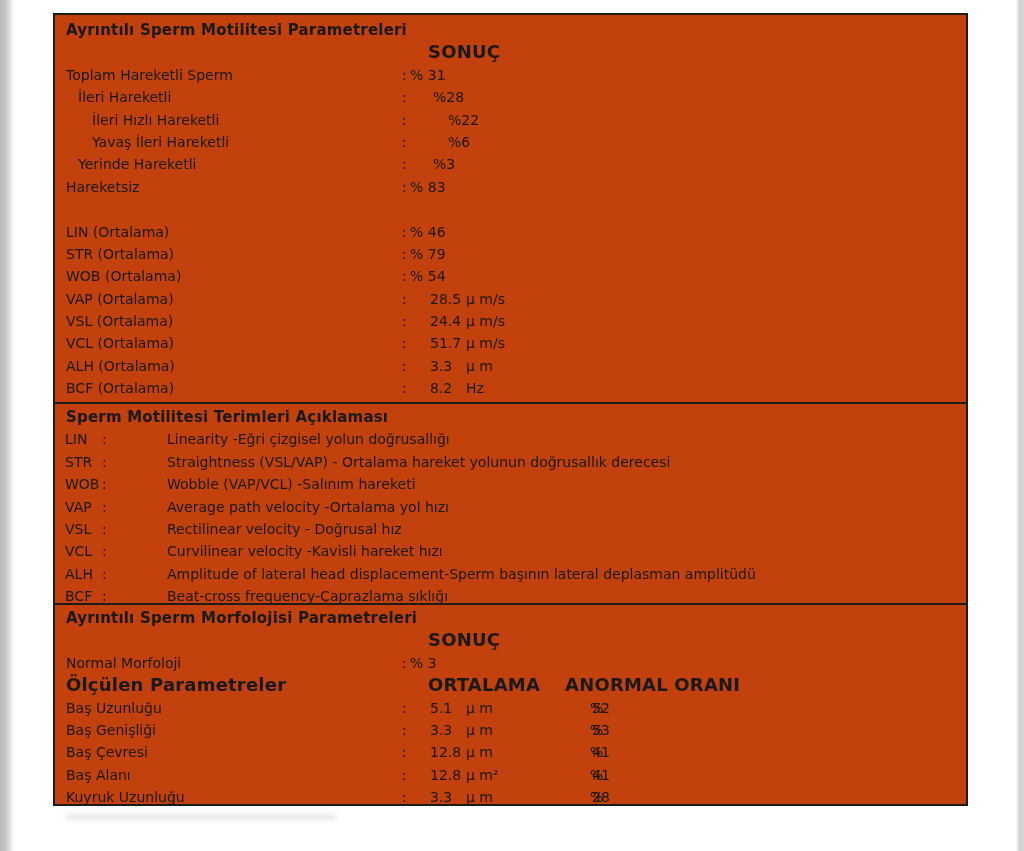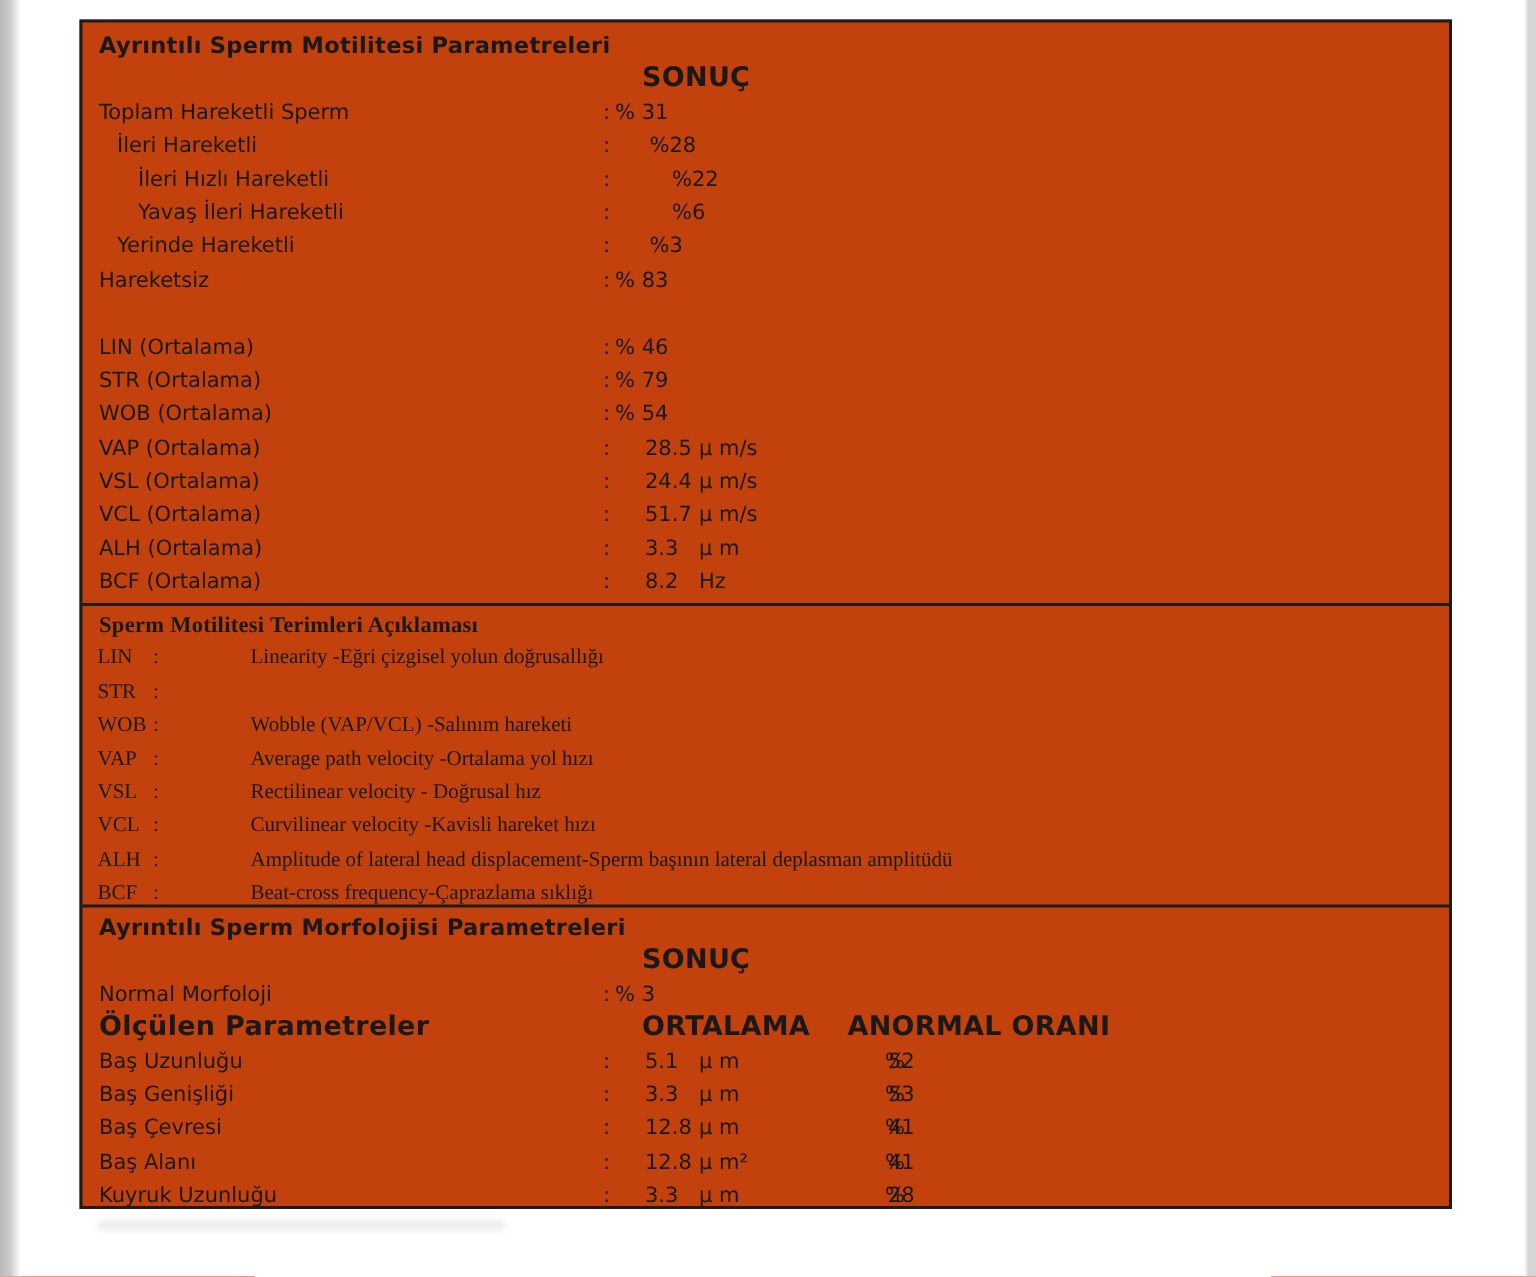--- a/index.html
+++ b/index.html
@@ -16,21 +16,21 @@
   .edge-right{
     position:absolute;right:0;top:0;width:8px;height:851px;
     background:linear-gradient(to right,#ffffff 0%,#d3d3d3 40%,#d7d7d7 100%);
   }
   .report-box{
     position:absolute;left:53px;top:13px;width:911px;height:789px;
     border:2px solid #1c1c1c;background:#c2410c;
   }
   .section{position:relative;box-sizing:border-box;}
   .sec-motility{height:387px;padding-top:4px;}
-  .sec-terms{height:201px;border-top:2px solid #1c1c1c;padding-top:2px;font-family:Liberation Serif, serif;}
+  .sec-terms{height:201px;border-top:2px solid #1c1c1c;padding-top:2px;}
   .sec-morph{height:250px;border-top:2px solid #1c1c1c;padding-top:2px;}
   .row{position:relative;height:22.4px;line-height:22.4px;white-space:nowrap;}
   .spacer{height:22.4px;}
   .sec-title{position:absolute;left:11px;font-weight:bold;font-size:15px;letter-spacing:0.2px;}
   .lbl{position:absolute;left:11px;}
   .li1{left:23px;}
   .li2{left:37px;}
   .colon{position:absolute;left:347px;}
   .vp0{position:absolute;left:355px;}
   .vp1{position:absolute;left:378px;}
@@ -152,20 +152,21 @@
       <span class="sec-title">Sperm Motilitesi Terimleri Açıklaması</span>
     </div>
     <div class="row">
       <span class="term">LIN</span>
       <span class="tcolon">:</span>
       <span class="tdesc">Linearity -Eğri çizgisel yolun doğrusallığı</span>
     </div>
     <div class="row">
       <span class="term">STR</span>
       <span class="tcolon">:</span>
+      <span class="tdesc">Straightness (VSL/VAP) - Ortalama hareket yolunun doğrusallık derecesi</span>
     </div>
     <div class="row">
       <span class="term">WOB</span>
       <span class="tcolon">:</span>
       <span class="tdesc">Wobble (VAP/VCL) -Salınım hareketi</span>
     </div>
     <div class="row">
       <span class="term">VAP</span>
       <span class="tcolon">:</span>
       <span class="tdesc">Average path velocity -Ortalama yol hızı</span>

